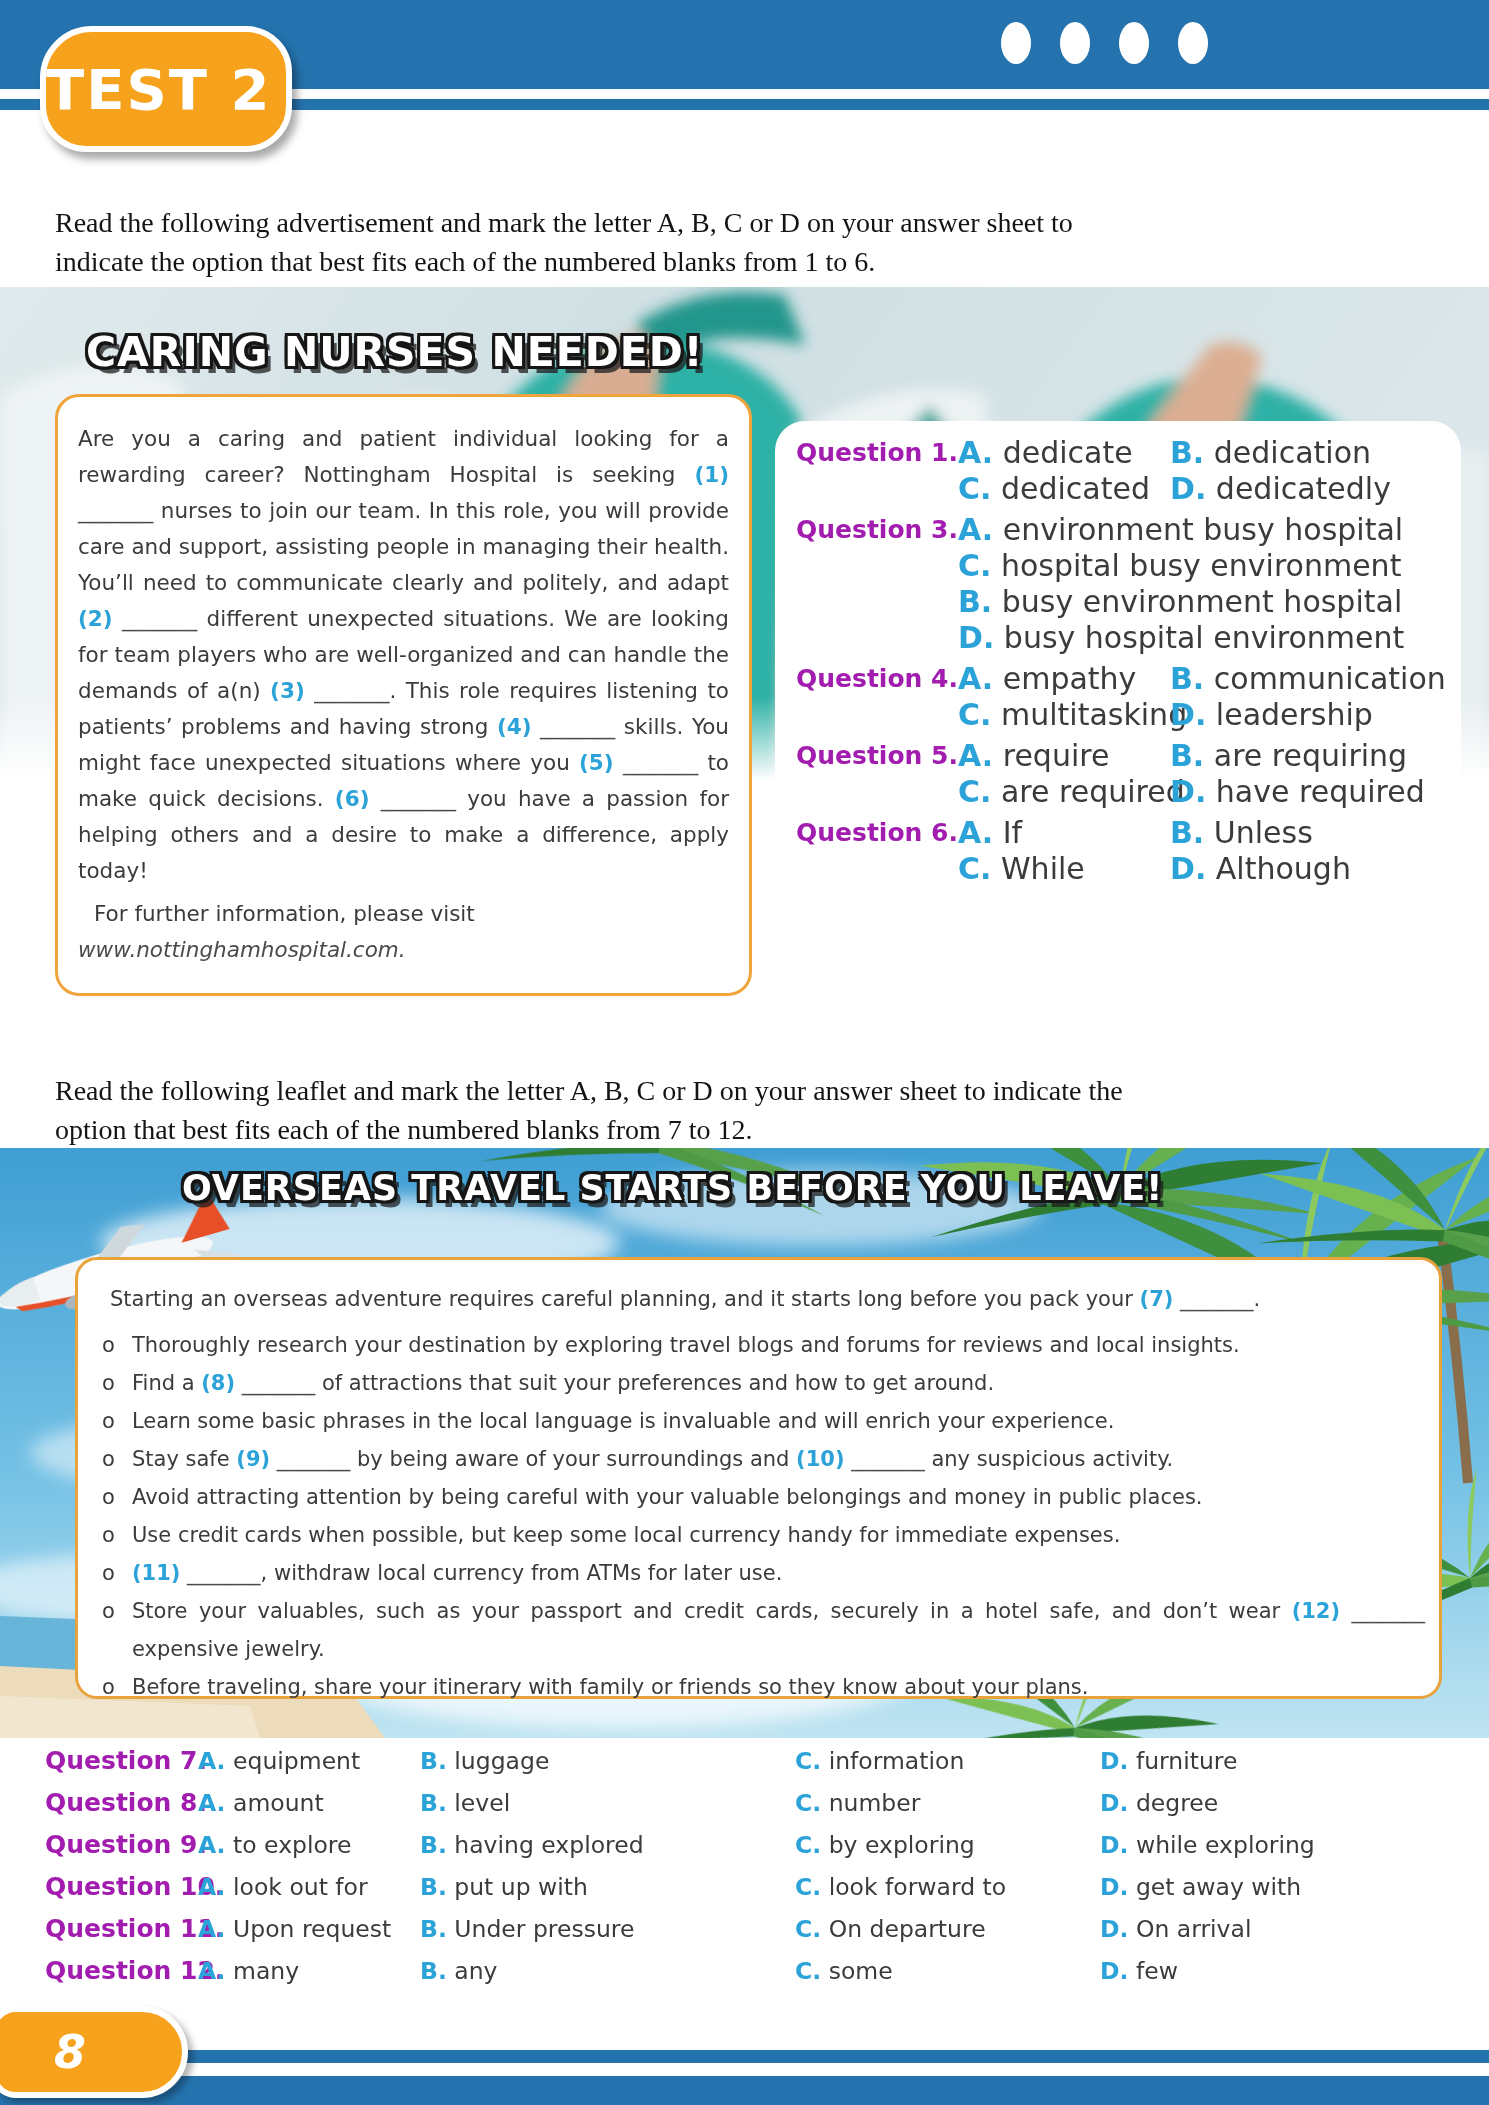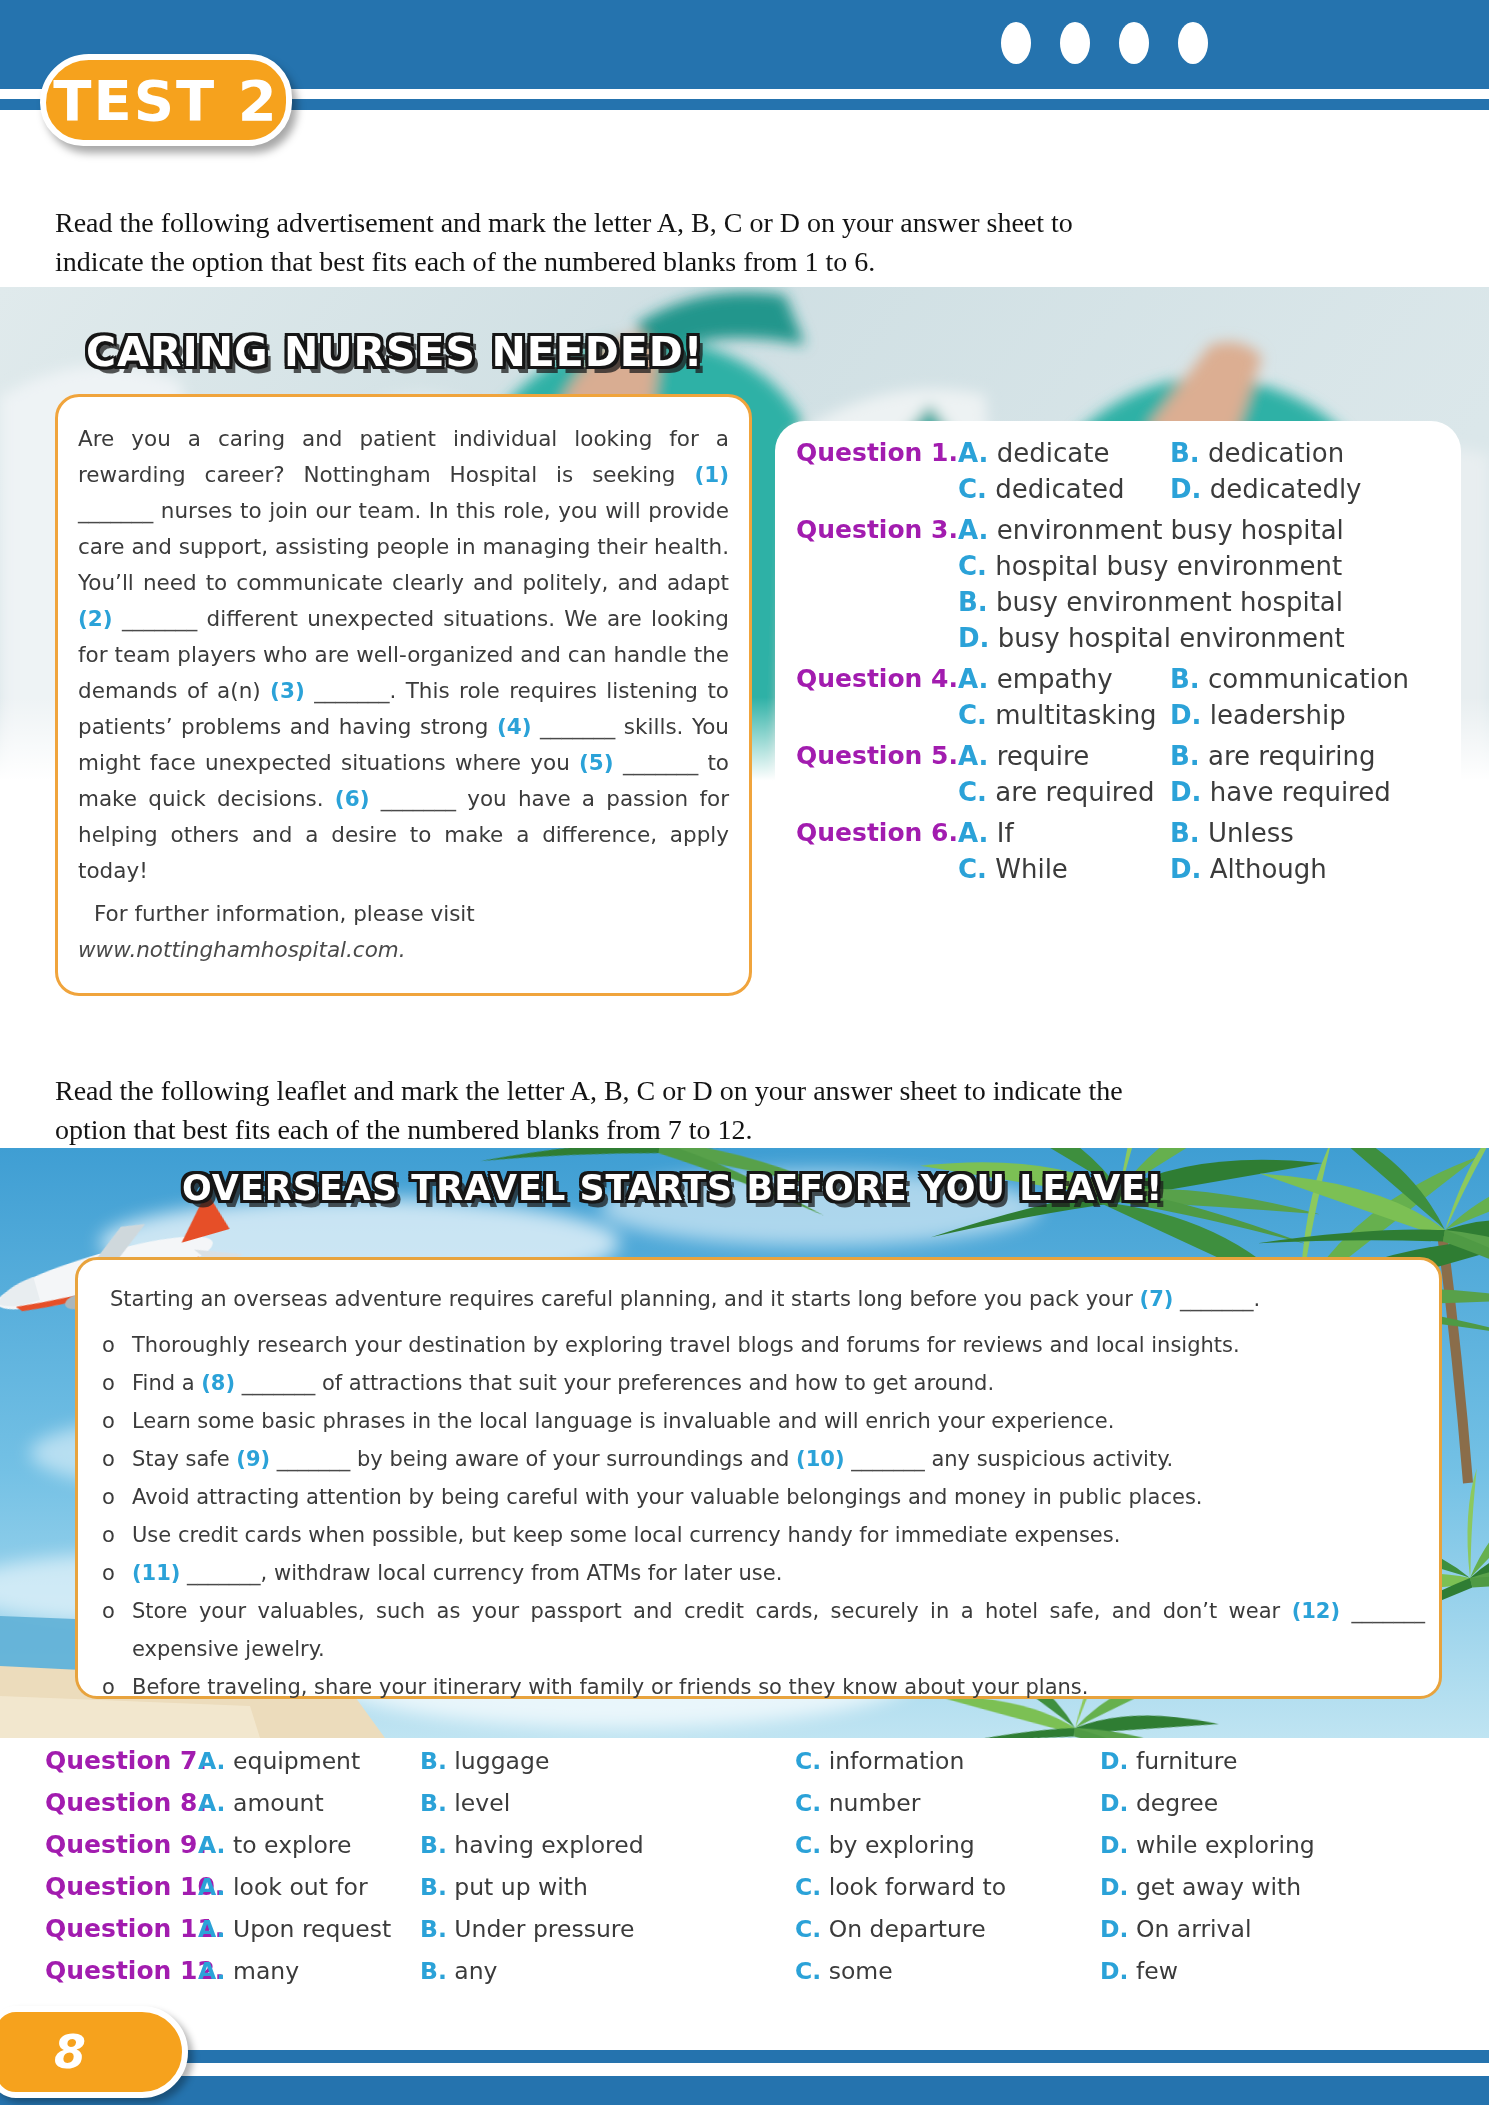--- a/index.html
+++ b/index.html
@@ -5,24 +5,24 @@
   html,body{margin:0;padding:0;background:#ffffff;}
   .page{position:relative;width:1489px;height:2105px;background:#ffffff;overflow:hidden;
         font-family:"DejaVu Sans",sans-serif;}
 
   
   .top-bar{position:absolute;top:0;left:0;width:100%;height:89px;background:#2573ae;}
   .top-stripe{position:absolute;top:99px;left:0;width:100%;height:11px;background:#2573ae;}
   .dot{position:absolute;top:22px;width:30px;height:42px;border-radius:50%;background:#ffffff;}
   .dot:nth-of-type(1){left:1001px}.dot:nth-of-type(2){left:1060px}
   .dot:nth-of-type(3){left:1119px}.dot:nth-of-type(4){left:1178px}
-  .test-badge{position:absolute;left:40px;top:26px;width:252px;height:92px;background:#f6a21d;
+  .test-badge{position:absolute;left:40px;top:26px;width:252px;height:126px;background:#f6a21d;
       border:6px solid #fff;border-radius:52px 46px 46px 46px;box-sizing:border-box;
-      display:flex;align-items:center;justify-content:center;
-      box-shadow:5px 7px 8px rgba(0,0,0,.35);margin-top:28px;}
+      display:flex;align-items:center;justify-content:flex-start;
+      box-shadow:5px 7px 8px rgba(0,0,0,.35);}
   .test-badge span{color:#fff;font-size:56px;font-weight:800;letter-spacing:2px;}
 
   
   .instr{position:absolute;left:55px;width:1390px;font-family:"Liberation Serif",serif;
       font-weight:400;font-size:28px;line-height:1.40;color:#141414;white-space:pre-wrap;}
   .instr1{top:203px}
   .instr2{top:1071px}
 
   
   .photo{position:absolute;left:0;width:100%;overflow:hidden;}
@@ -47,21 +47,21 @@
   .passage-foot{margin:7px 0 0 16px;line-height:36px;}
   .passage-web{margin:0;line-height:36px;font-style:italic;color:#4a4a4a;}
   .bnum{color:#2ba2d8;font-weight:700;}
   .bline{color:#4a4a4a;}
 
   
   .qpanel{position:absolute;left:775px;top:421px;width:686px;height:574px;background:#fff;
       border-radius:30px;box-sizing:border-box;padding:14px 18px 10px 16px;color:#3b3b3b;}
   .q-row{display:flex;margin-bottom:5px;}
   .q-label{width:167px;flex:none;color:#a21caf;font-weight:700;font-size:25px;line-height:36px;text-align:right;}
-  .opts{flex:1;display:grid;grid-template-columns:212px auto;font-size:26px;}
+  .opts{flex:1;display:grid;grid-template-columns:212px auto;font-size:30px;}
   .opts.stacked{display:block;}
   .opt{line-height:36px;white-space:nowrap;}
   .opts.stacked .opt{display:block;}
   .q-letter{color:#2ba2d8;font-weight:700;}
 
   
   .leaflet-box{position:absolute;left:75px;top:1257px;width:1367px;height:442px;background:#fff;
       border:3px solid #e8a33d;border-radius:22px;box-sizing:border-box;padding:12px 14px 10px 24px;
       color:#3b3b3b;font-size:21px;}
   .leaflet-intro{margin:8px;line-height:38px;}

